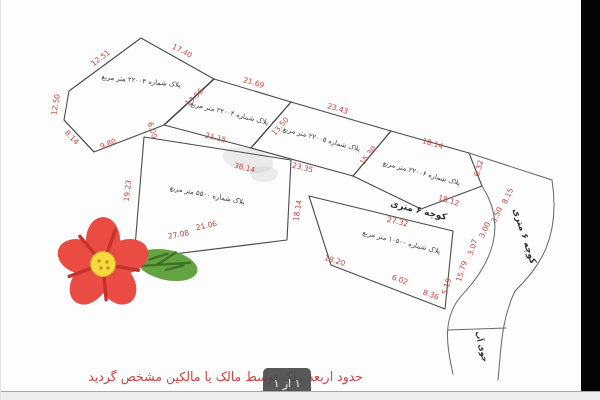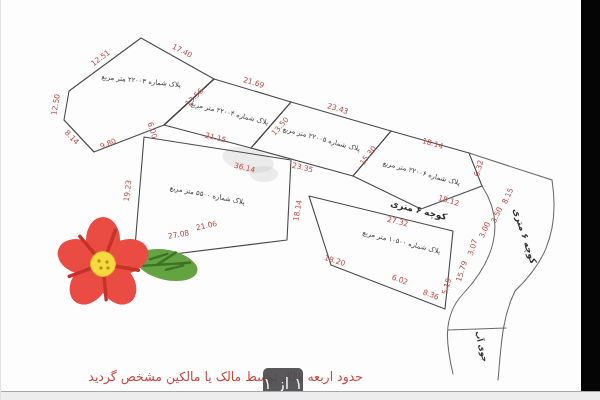--- a/index.html
+++ b/index.html
@@ -14,24 +14,24 @@
   text{text-anchor:middle;}
   .m{fill:#c14b45;font-size:7.5px;font-family:"DejaVu Sans",sans-serif;}
   .pl{fill:#3a3a3a;font-size:6.8px;font-family:"DejaVu Sans",sans-serif;}
   .rd{fill:#2e2e2e;font-size:9px;font-weight:bold;font-family:"DejaVu Sans",sans-serif;}
   .smudge{fill:#bdbdbd;opacity:.28;}
   .footer-note{
     position:absolute;top:369px;right:238px;white-space:nowrap;direction:rtl;
     color:#cb4742;font-size:12.5px;letter-spacing:.3px;
   }
   .page-indicator{
-    position:absolute;left:262px;top:368px;width:40px;height:30px;
+    position:absolute;left:262px;top:368px;width:48px;height:30px;
     background:rgba(75,75,78,.93);border-radius:5px;
     display:flex;align-items:center;justify-content:center;
-    color:#f2f2f2;font-size:16px;direction:rtl;
+    color:#f2f2f2;font-size:11px;direction:rtl;
   }
   .scan-edge{
     position:absolute;left:0;top:391px;width:600px;height:9px;
     background:#ededed;border-top:1.5px solid #a8a8a8;box-sizing:border-box;
     z-index:5;
   }
   .black-bar{
     position:absolute;left:580px;top:0;width:20px;height:391px;background:#050505;
   }
 </style>

